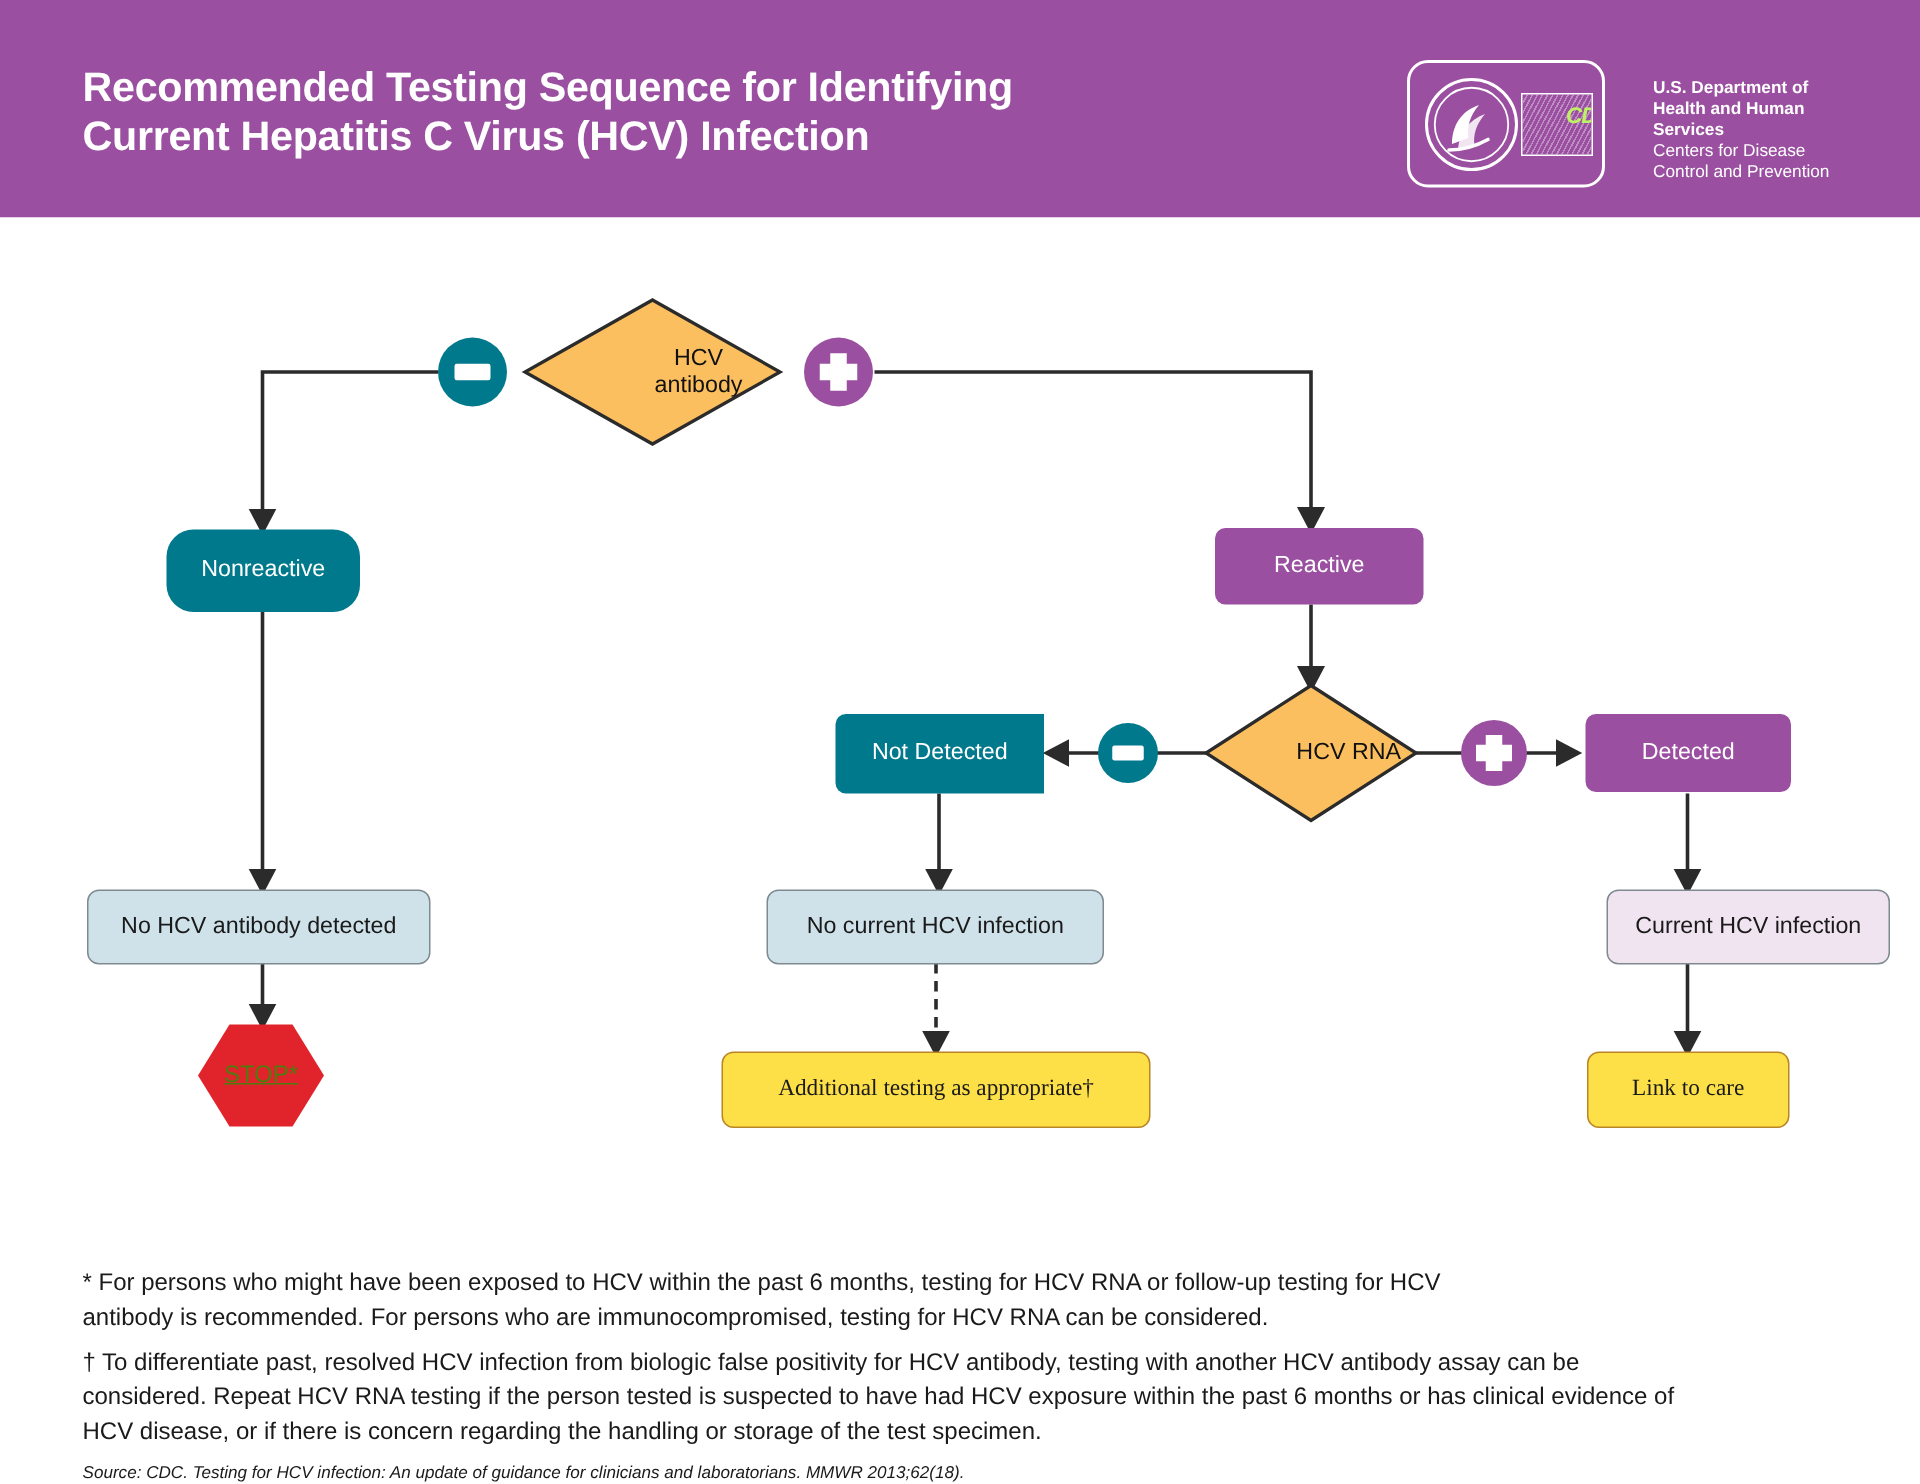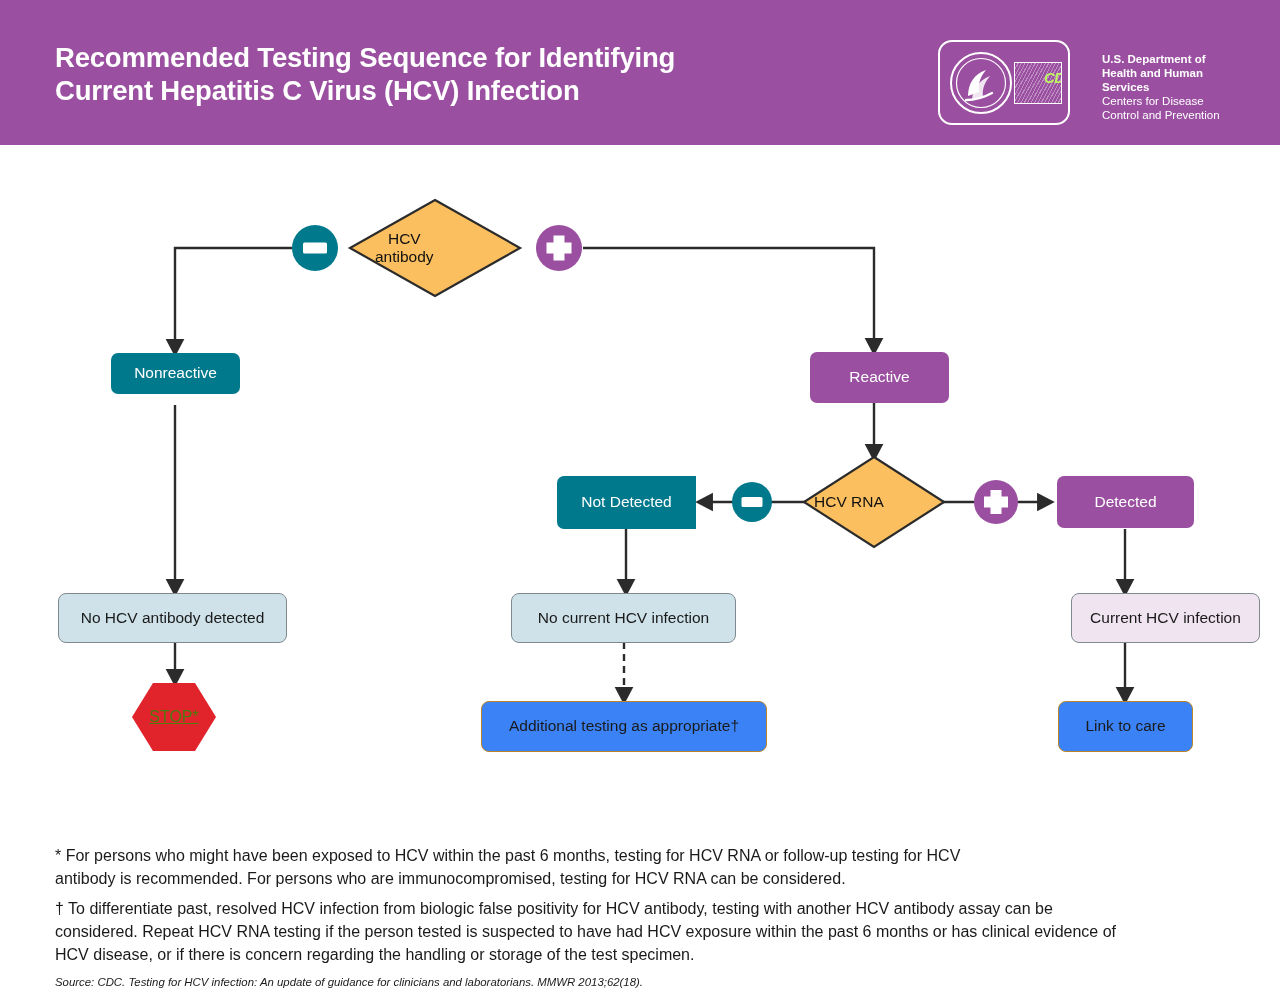--- a/index.html
+++ b/index.html
@@ -136,27 +136,27 @@
   .purple { background: #9a4fa0; }
 
   .node-outcome {
     font-size: 15.5px;
     color: #1a1a1a;
     border-radius: 8px;
     border: 1px solid #7e8a90;
   }
   .fill-blue   { background: #cfe2ea; }
   .fill-lilac  { background: #f0e4f0; }
-  .fill-amber  { background: #3b82f6; border-color: #b98527; }
+  .fill-amber  { background: #fde047; border-color: #b98527; font-family: Liberation Serif, serif; }
 
   .diamond-label {
     position: absolute;
     display: flex;
     align-items: center;
-    justify-content: flex-start;
+    justify-content: flex-end;
     text-align: center;
     font-size: 15.5px;
     color: #111111;
     line-height: 1.18;
     pointer-events: none;
   }
 
   .stop-label {
     position: absolute;
     display: flex;
@@ -288,21 +288,21 @@
     <span>
       <span>HCV</span><br>
       <span>antibody</span>
     </span>
   </div>
 
   <div class="diamond-label" style="left:814px; top:345px; width:120px; height:24px;">HCV RNA</div>
 
   <div class="stop-label" style="left:132px; top:560px; width:84px; height:24px;">STOP*</div>
 
-  <div class="node node-solid teal" style="left:111px; top:208px; width:129px; height:41px;">
+  <div class="node node-solid teal" style="left:111px; top:208px; width:129px; height:55px;border-radius:18px;">
     <span>Nonreactive</span>
   </div>
 
   <div class="node node-solid purple" style="left:810px; top:207px; width:139px; height:51px;">
     <span>Reactive</span>
   </div>
 
   <div class="node node-solid teal" style="left:557px; top:331px; width:139px; height:53px; border-radius:7px 0 0 7px;">
     <span>Not Detected</span>
   </div>

